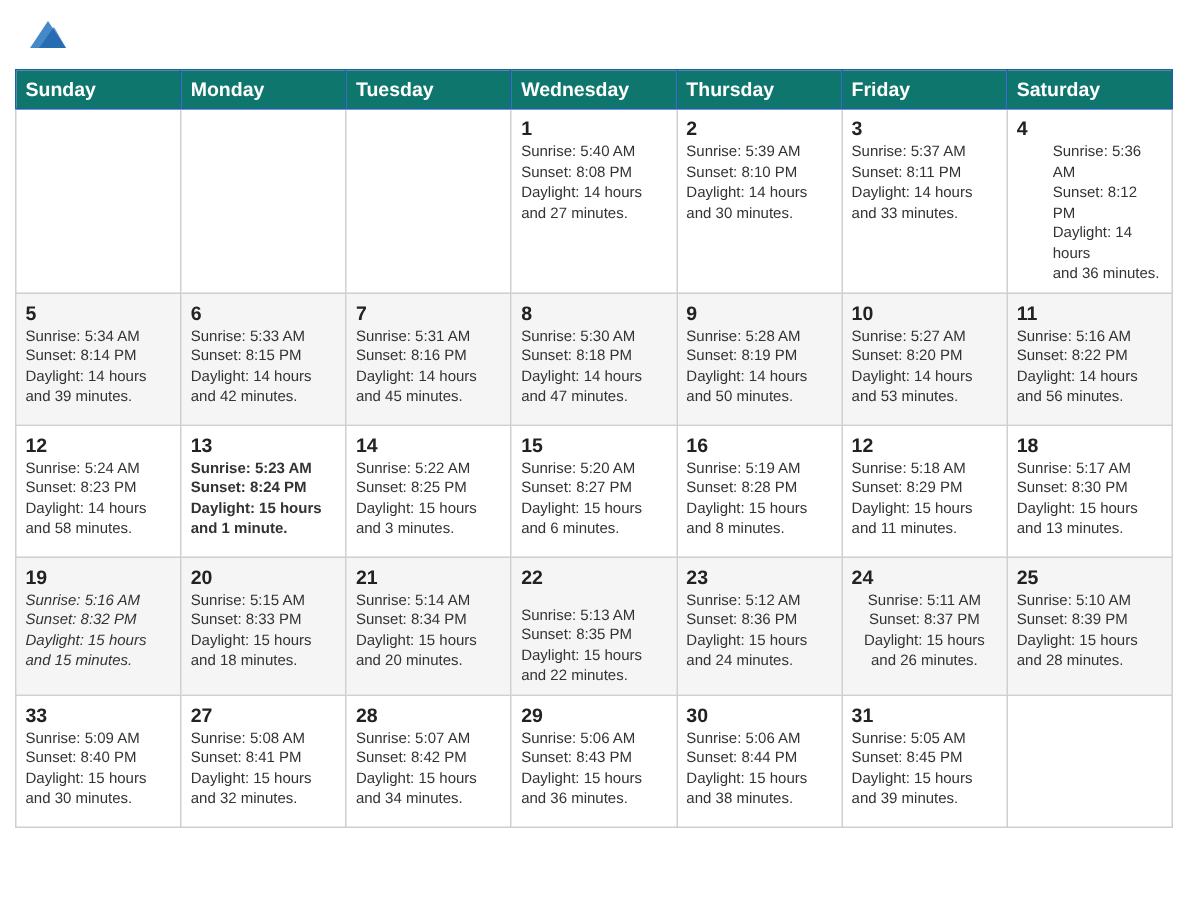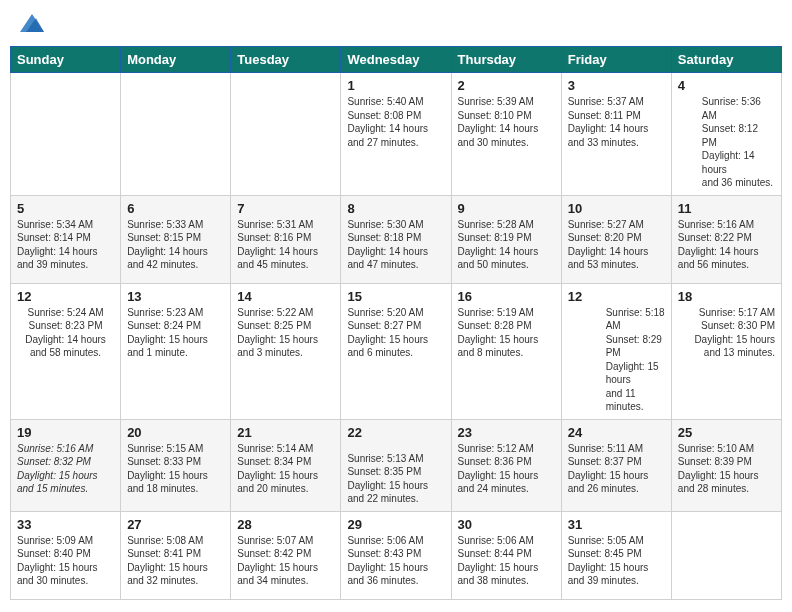--- a/index.html
+++ b/index.html
@@ -214,28 +214,28 @@
           <span class="day-num">11</span>
           <div class="day-info" style="white-space: pre-line;">Sunrise: 5:16 AM
 Sunset: 8:22 PM
 Daylight: 14 hours
 and 56 minutes.</div>
         </td>
       </tr>
       <tr class="week-row-odd">
         <td>
           <span class="day-num">12</span>
-          <div class="day-info" style="white-space: pre-line; text-align: center;">Sunrise: 5:24 AM
+          <div class="day-info" style="white-space: pre-line;">Sunrise: 5:24 AM
 Sunset: 8:23 PM
 Daylight: 14 hours
 and 58 minutes.</div>
         </td>
         <td>
           <span class="day-num">13</span>
-          <div class="day-info" style="white-space: pre-line;">Sunrise: 5:23 AM
+          <div class="day-info" style="white-space: pre-line; font-weight: bold;">Sunrise: 5:23 AM
 Sunset: 8:24 PM
 Daylight: 15 hours
 and 1 minute.</div>
         </td>
         <td>
           <span class="day-num">14</span>
           <div class="day-info" style="white-space: pre-line;">Sunrise: 5:22 AM
 Sunset: 8:25 PM
 Daylight: 15 hours
 and 3 minutes.</div>
@@ -249,28 +249,28 @@
         </td>
         <td>
           <span class="day-num">16</span>
           <div class="day-info" style="white-space: pre-line;">Sunrise: 5:19 AM
 Sunset: 8:28 PM
 Daylight: 15 hours
 and 8 minutes.</div>
         </td>
         <td>
           <span class="day-num">12</span>
-          <div class="day-info" style="white-space: pre-line; margin-left: 38px;">Sunrise: 5:18 AM
+          <div class="day-info" style="white-space: pre-line;">Sunrise: 5:18 AM
 Sunset: 8:29 PM
 Daylight: 15 hours
 and 11 minutes.</div>
         </td>
         <td>
           <span class="day-num">18</span>
-          <div class="day-info" style="white-space: pre-line; text-align: right;">Sunrise: 5:17 AM
+          <div class="day-info" style="white-space: pre-line;">Sunrise: 5:17 AM
 Sunset: 8:30 PM
 Daylight: 15 hours
 and 13 minutes.</div>
         </td>
       </tr>
       <tr class="week-row-even">
         <td>
           <span class="day-num">19</span>
           <div class="day-info" style="white-space: pre-line; font-style: italic;">Sunrise: 5:16 AM
 Sunset: 8:32 PM
@@ -300,21 +300,21 @@
         </td>
         <td>
           <span class="day-num">23</span>
           <div class="day-info" style="white-space: pre-line;">Sunrise: 5:12 AM
 Sunset: 8:36 PM
 Daylight: 15 hours
 and 24 minutes.</div>
         </td>
         <td>
           <span class="day-num">24</span>
-          <div class="day-info" style="white-space: pre-line;">Sunrise: 5:11 AM
+          <div class="day-info" style="white-space: pre-line; text-align: center;">Sunrise: 5:11 AM
 Sunset: 8:37 PM
 Daylight: 15 hours
 and 26 minutes.</div>
         </td>
         <td>
           <span class="day-num">25</span>
           <div class="day-info" style="white-space: pre-line;">Sunrise: 5:10 AM
 Sunset: 8:39 PM
 Daylight: 15 hours
 and 28 minutes.</div>

